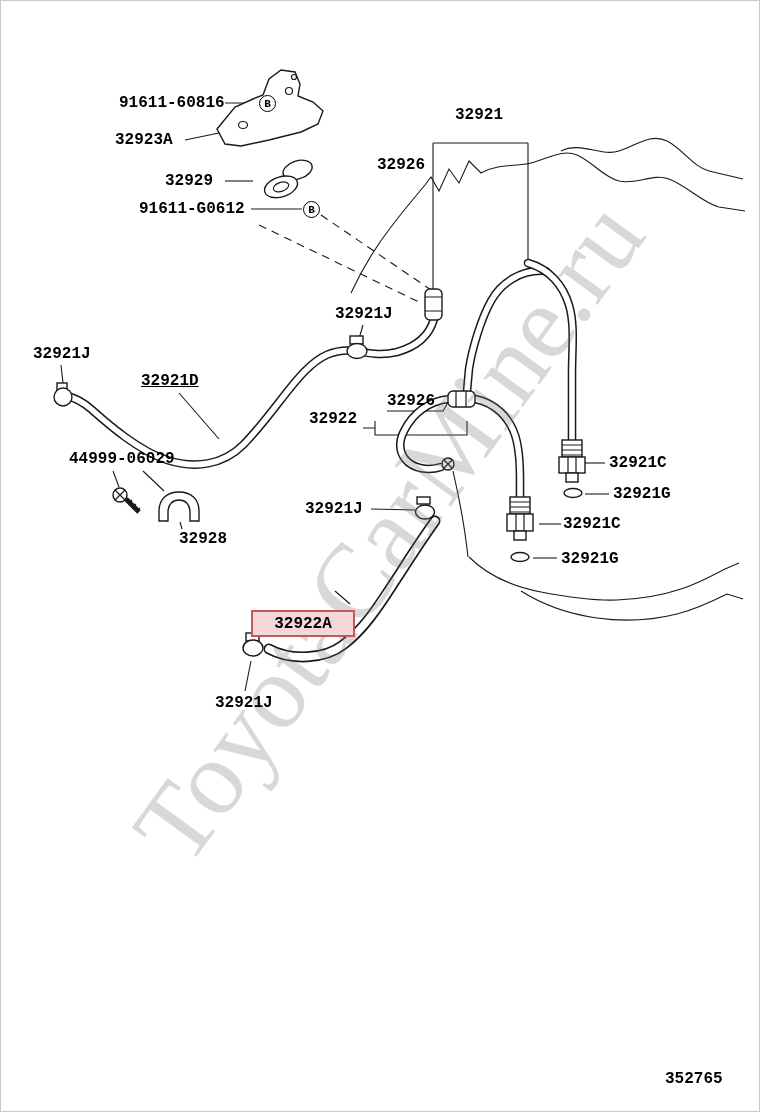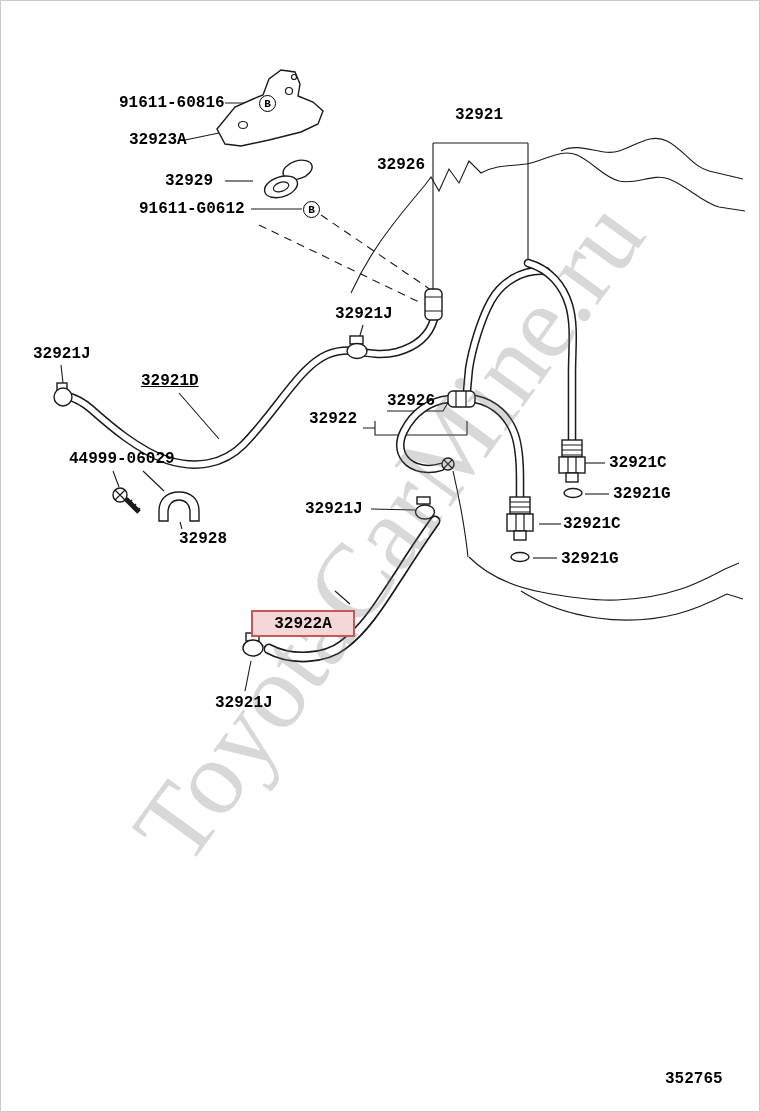--- a/index.html
+++ b/index.html
@@ -185,21 +185,21 @@
       </g>
     </g>
   </svg>
 
   <div class="watermark">ToyotaCarMine.ru</div>
 
   <div class="bmark" style="left:258px; top:94px;">B</div>
   <div class="bmark" style="left:302px; top:200px;">B</div>
 
   <span class="lbl" style="left:118px; top:93px;">91611-60816</span>
-  <span class="lbl" style="left:128px; top:130px;">32923A</span>
+  <span class="lbl" style="left:114px; top:130px;">32923A</span>
   <span class="lbl" style="left:164px; top:171px;">32929</span>
   <span class="lbl" style="left:138px; top:199px;">91611-G0612</span>
   <span class="lbl" style="left:454px; top:105px;">32921</span>
   <span class="lbl" style="left:376px; top:155px;">32926</span>
   <span class="lbl" style="left:334px; top:304px;">32921J</span>
   <span class="lbl" style="left:32px;  top:344px;">32921J</span>
   <span class="lbl" style="left:140px; top:371px;text-decoration:underline;">32921D</span>
   <span class="lbl" style="left:386px; top:391px;">32926</span>
   <span class="lbl" style="left:308px; top:409px;text-align:right;">32922</span>
   <span class="lbl" style="left:68px;  top:449px;">44999-06029</span>

